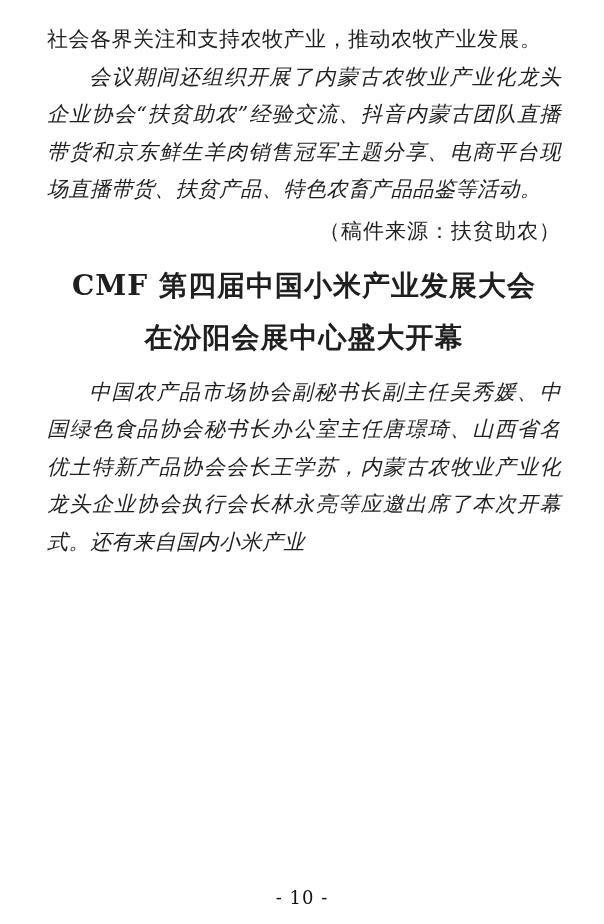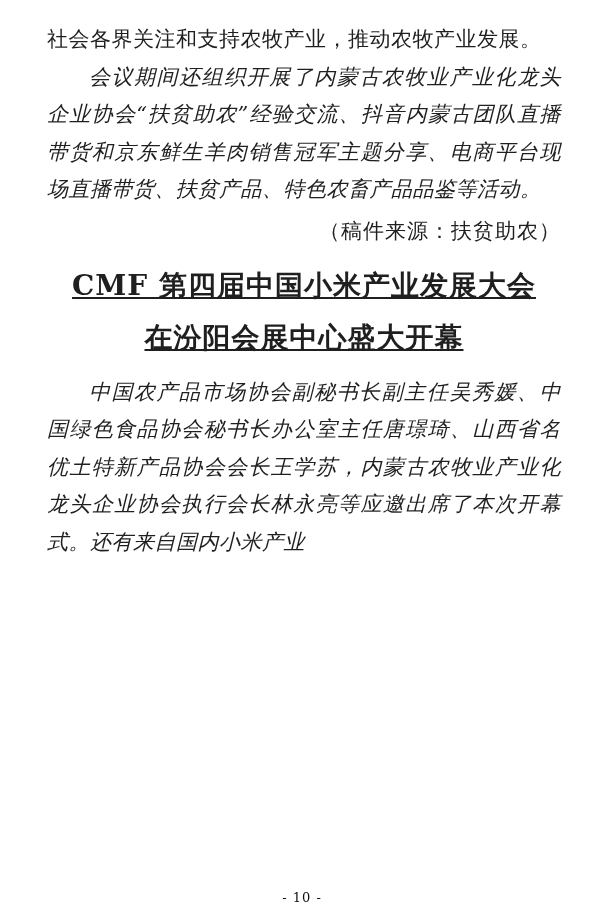--- a/index.html
+++ b/index.html
@@ -45,32 +45,31 @@
     text-align: right;
     letter-spacing: 1px;
   }
   .headline {
     margin: 14px 0 10px 0;
     font-size: 28px;
     line-height: 52px;
     font-weight: bold;
     text-align: center;
     letter-spacing: 1px;
-    text-decoration: underline;
   }
   .article2 {
     margin-top: 6px;
   }
   .page-number {
     position: absolute;
     left: 0;
     right: 0;
     bottom: 16px;
     text-align: center;
-    font-size: 13px;
+    font-size: 18px;
     line-height: 20px;
     color: #111111;
     letter-spacing: 1px;
   }
 </style>
 </head>
 <body>
 
 <div class="page">
   <div class="content">

